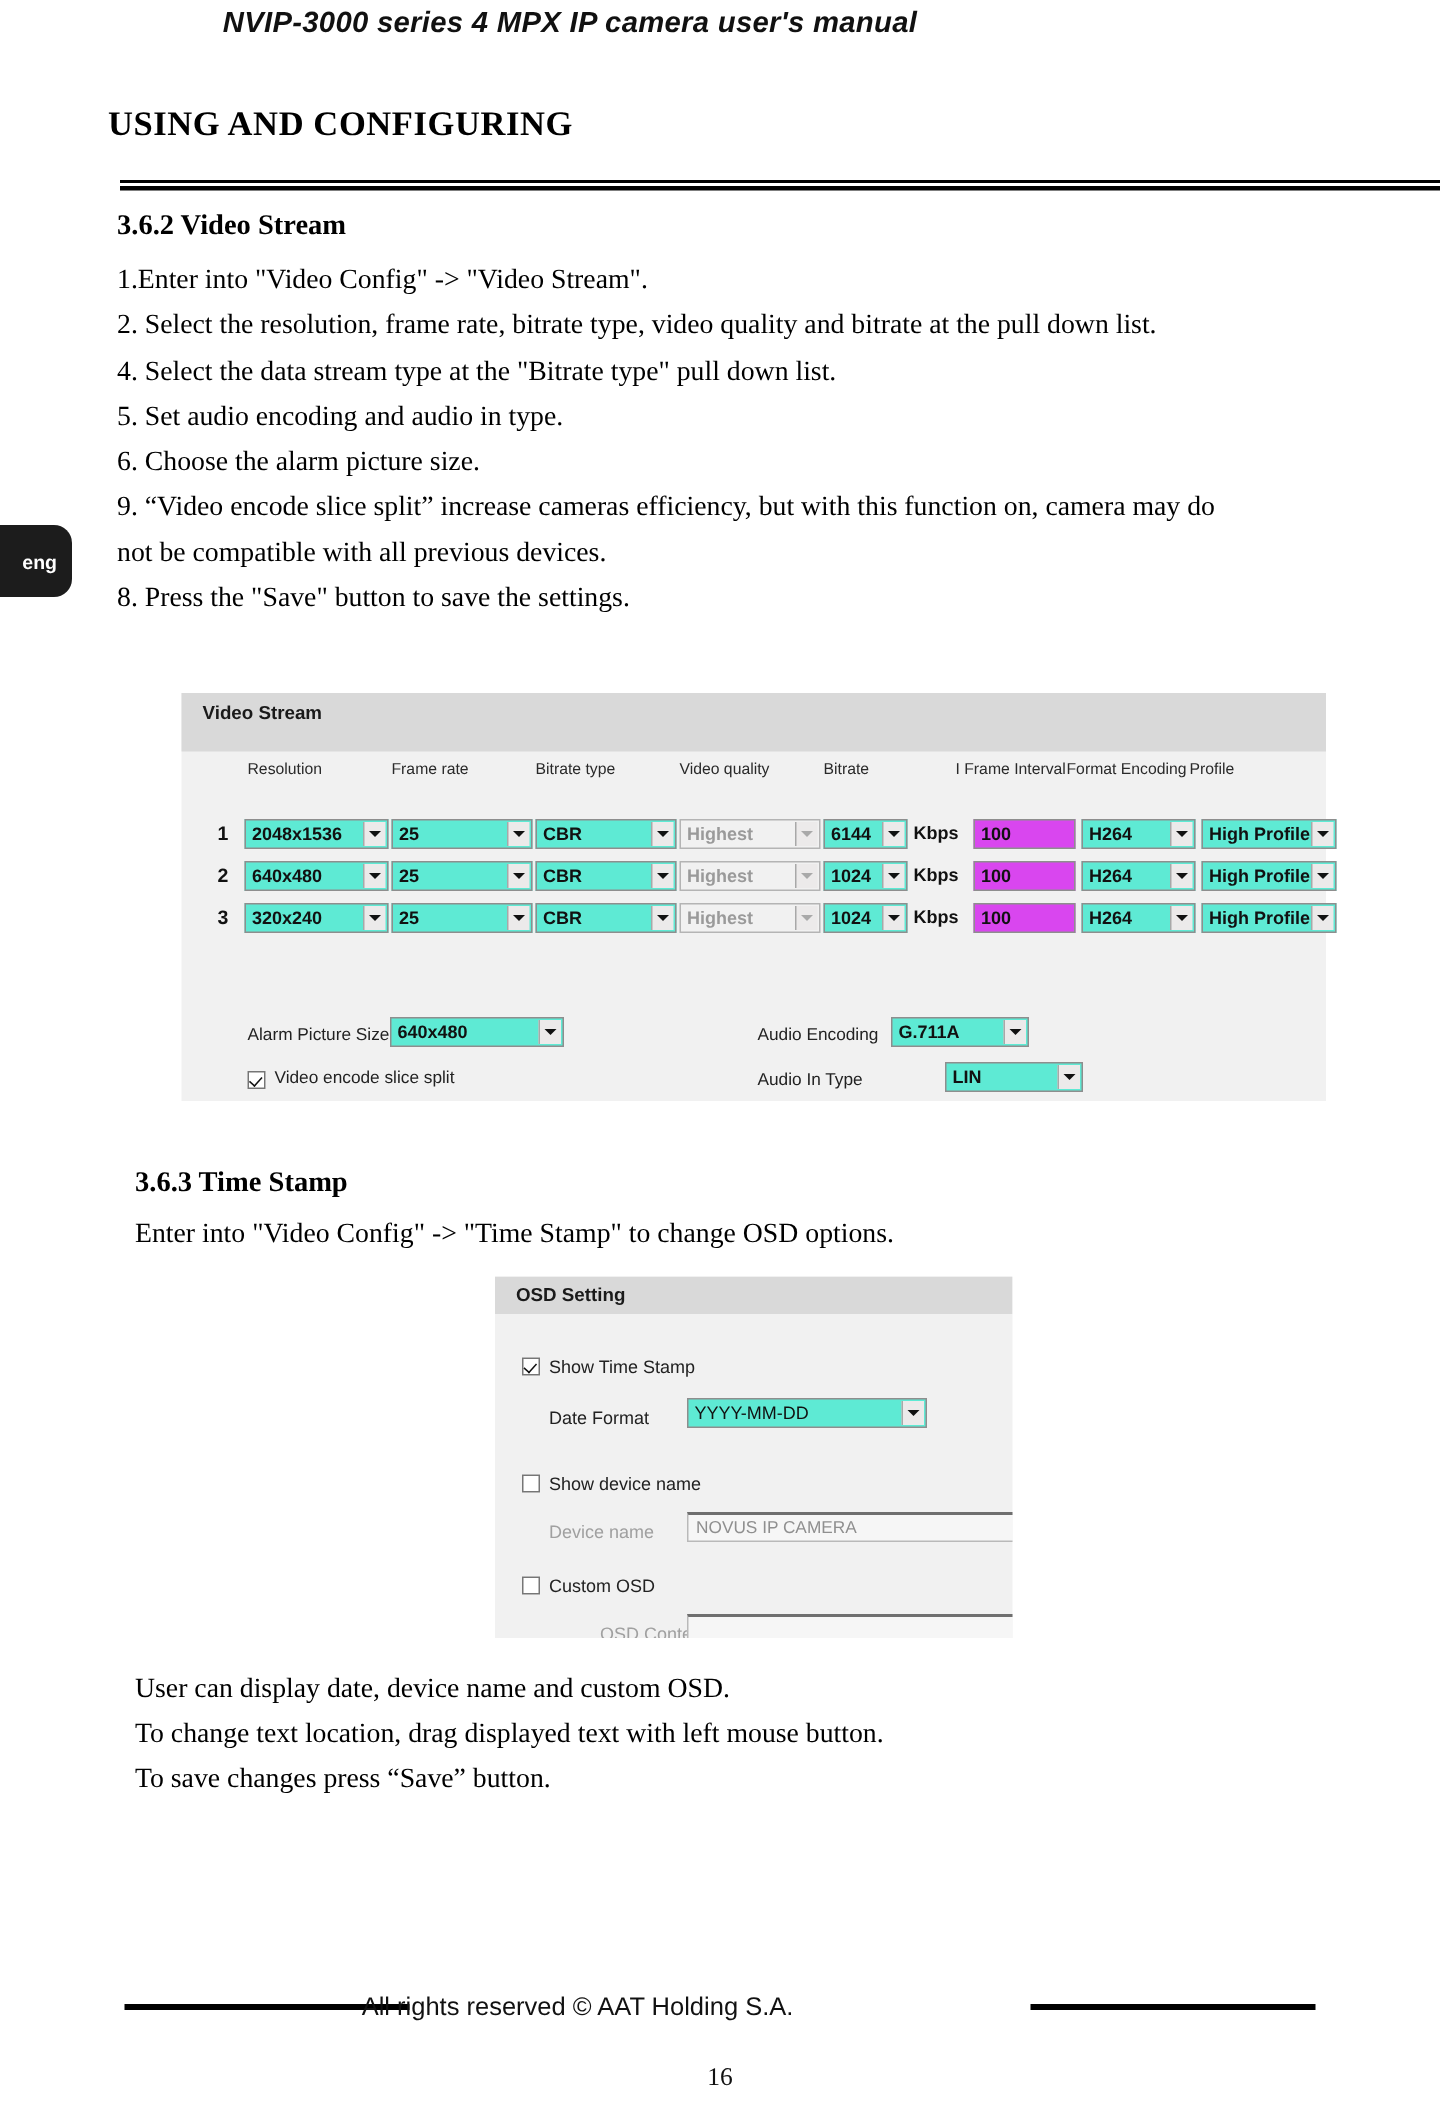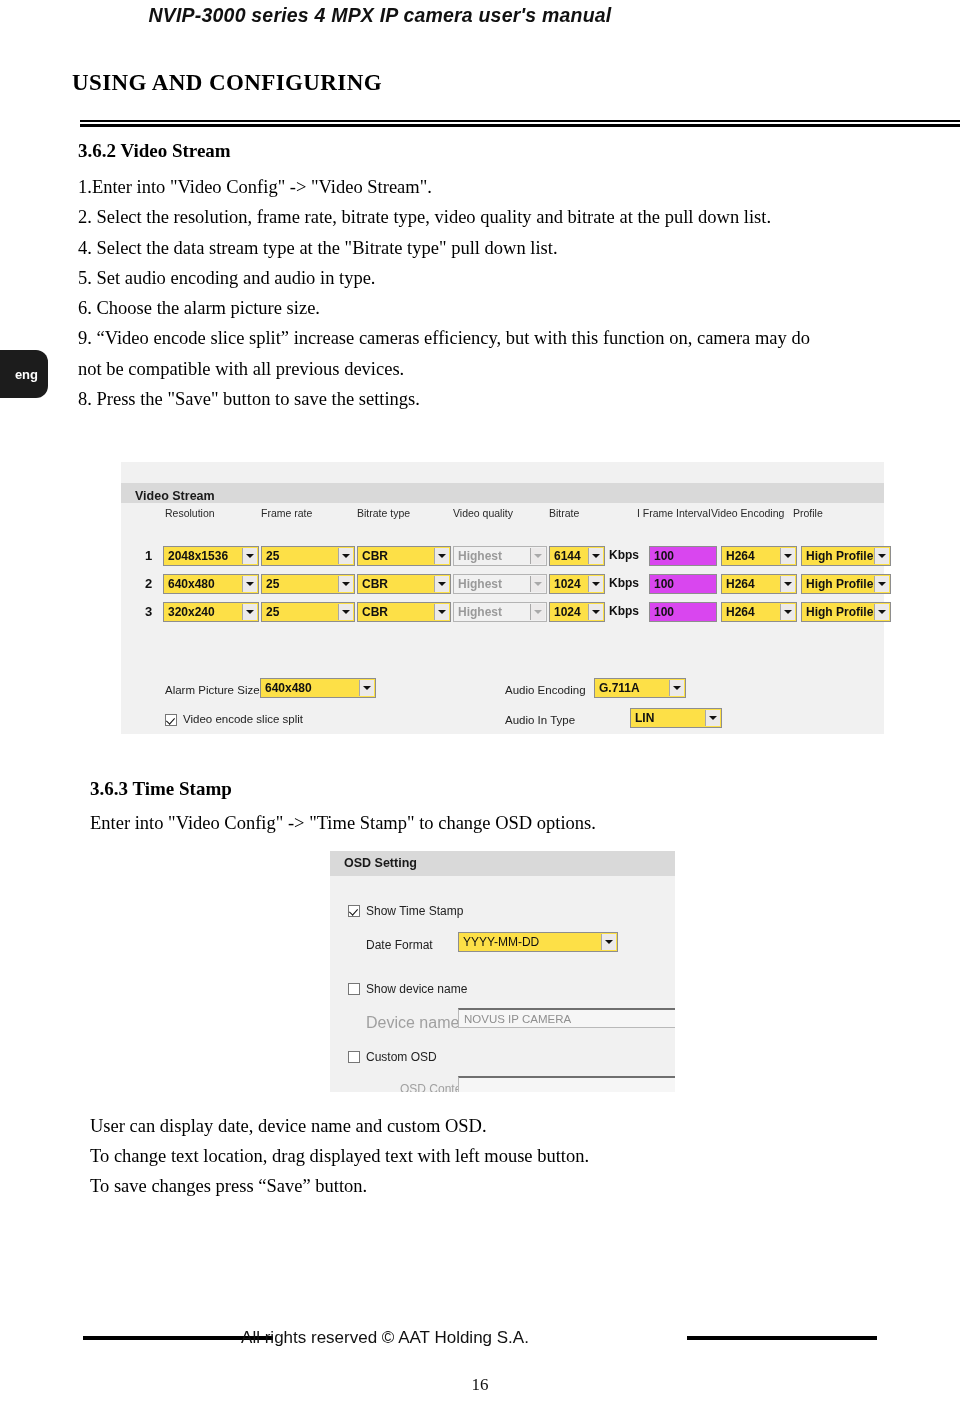--- a/index.html
+++ b/index.html
@@ -119,21 +119,21 @@
     box-sizing: border-box;
   }
 
   
   #video-stream-panel {
     left: 121px;
     top: 462px;
     width: 763px;
     height: 272px;
   }
-  #video-stream-panel .panel-title { height: 20px; line-height: 17px; margin-top: 21px; }
+  #video-stream-panel .panel-title { height: 39px; line-height: 17px; }
 
   .vs-col-headers {
     position: absolute;
     top: 45px;
     left: 0;
     width: 100%;
     height: 16px;
     font-family: "Liberation Sans", sans-serif;
     font-size: 10.5px;
     color: #2a2a2a;
@@ -160,21 +160,21 @@
     font-size: 13px;
     font-weight: bold;
     color: #111;
   }
 
   
   .combo {
     position: absolute;
     top: 0;
     height: 20px;
-    background: #fde047;
+    background: #5eead4;
     border: 1px solid #8e8e8e;
     box-sizing: border-box;
     font-family: "Liberation Sans", sans-serif;
     font-size: 12px;
     font-weight: bold;
     color: #111;
     display: flex;
     align-items: center;
     padding-left: 4px;
   }
@@ -345,21 +345,21 @@
 
   <div class="panel-title">Video Stream</div>
 
   <div class="vs-col-headers">
     <span style="left:44px;">Resolution</span>
     <span style="left:140px;">Frame rate</span>
     <span style="left:236px;">Bitrate type</span>
     <span style="left:332px;">Video quality</span>
     <span style="left:428px;">Bitrate</span>
     <span style="left:516px;">I Frame Interval</span>
-    <span style="left:590px;">Video Encoding</span>
+    <span style="left:590px;">Format Encoding</span>
     <span style="left:672px;">Profile</span>
   </div>
 
   <div class="vs-row" style="top:84px;">
     <div class="vs-rownum">1</div>
     <div class="combo" style="left:42px; width:96px;">2048x1536<span class="btn">
           <span class="arrow"></span>
         </span></div>
     <div class="combo" style="left:140px; width:94px;">25<span class="btn">
           <span class="arrow"></span>
@@ -466,21 +466,21 @@
   <div class="field-label" style="left:36px; top:53px; font-size:12px;">Show Time Stamp</div>
 
   <div class="field-label" style="left:36px; top:87px; font-size:12px;">Date Format</div>
   <div class="combo" style="left:128px; top:81px; width:160px; font-weight:normal;">YYYY-MM-DD<span class="btn">
         <span class="arrow"></span>
       </span></div>
 
   <div class="checkbox" style="left:18px; top:132px;"></div>
   <div class="field-label" style="left:36px; top:131px; font-size:12px;">Show device name</div>
 
-  <div class="field-label dim" style="left:36px; top:163px; font-size:16px;">Device name</div>
+  <div class="field-label dim" style="left:36px; top:163px; font-size:12px;">Device name</div>
   <div class="osd-textbox" style="left:128px; top:157px; width:228px;">NOVUS IP CAMERA</div>
 
   <div class="checkbox" style="left:18px; top:200px;"></div>
   <div class="field-label" style="left:36px; top:199px; font-size:12px;">Custom OSD</div>
 
   <div class="field-label dim" style="left:36px; top:231px; font-size:12px;margin-left:34px;">OSD Content</div>
   <div class="osd-textbox" style="left:128px; top:225px; width:228px;"></div>
 </div>
 
 <div class="para" style="left:90px; top:1111px;">User can display date, device name and custom OSD.</div>

